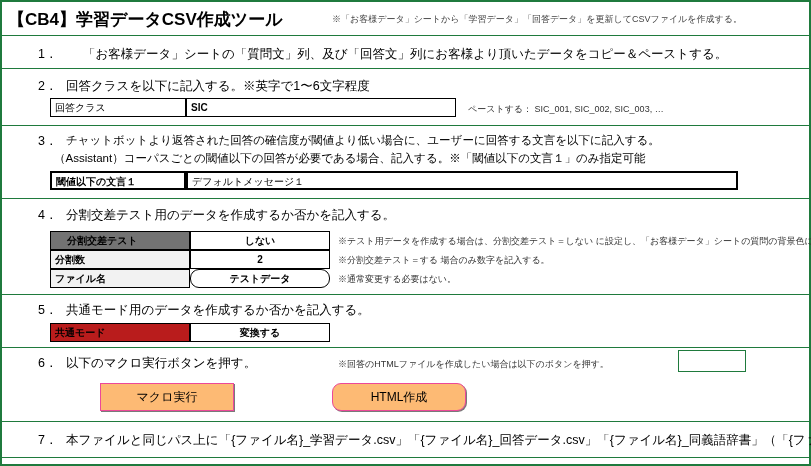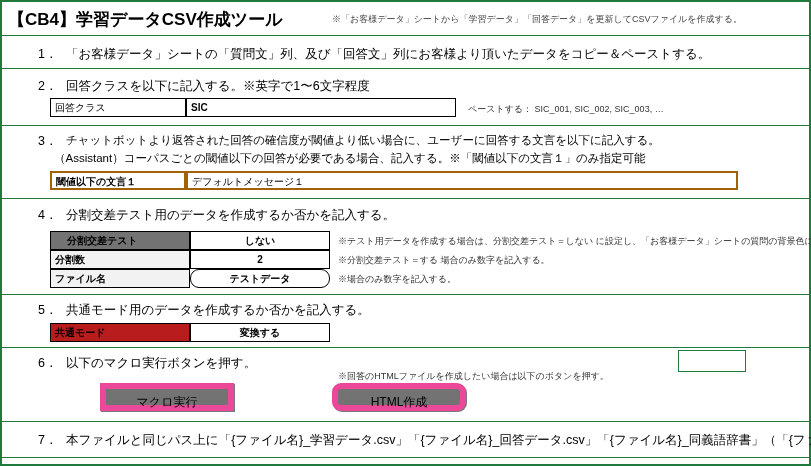--- a/index.html
+++ b/index.html
@@ -69,54 +69,54 @@
     font-size: 10px;
     line-height: 18px;
     height: 19px;
     padding: 0 4px;
     white-space: nowrap;
     overflow: hidden;
   }
   .cell.label { text-align: left; }
   .cell.center { text-align: center; }
   .cell.bold { font-weight: bold; }
-  .cell.thick { border: 2px solid #a16207; line-height: 17px; }
+  .cell.thick { border: 2px solid #000000; line-height: 17px; }
 
   
   .greenbox {
     box-sizing: border-box;
     border: 1.5px solid #1f7a3d;
     background: #ffffff;
   }
 
   
   .btn {
     box-sizing: border-box;
-    background: #737373;
-    border: 6px solid #ec4899;
+    background: #fdba74;
+    border: 1px solid #ec4899;
     box-shadow: 1px 1px 0 #7a7a7a;
     font-size: 12px;
     text-align: center;
     line-height: 26px;
     height: 28px;
     color: #000000;
     cursor: default;
   }
 </style>
 </head>
 <body>
 
 <div class="sheet">
 
   <div class="abs title">【CB4】学習データCSV作成ツール</div>
   <div class="abs title-note">※「お客様データ」シートから「学習データ」「回答データ」を更新してCSVファイルを作成する。</div>
   <div class="abs hrule" style="top:33px;"></div>
 
   <div class="abs step" style="left:36px; top:44px;">1．</div>
-  <div class="abs step" style="left:64px; top:44px;">「お客様データ」シートの「質問文」列、及び「回答文」列にお客様より頂いたデータをコピー＆ペーストする。</div>
+  <div class="abs step" style="left:81px; top:44px;">「お客様データ」シートの「質問文」列、及び「回答文」列にお客様より頂いたデータをコピー＆ペーストする。</div>
   <div class="abs hrule" style="top:66px;"></div>
 
   <div class="abs step" style="left:36px; top:76px;">2．</div>
   <div class="abs step" style="left:64px; top:76px;">回答クラスを以下に記入する。※英字で1〜6文字程度</div>
 
   <div class="abs cell label" style="left:48px; top:96px; width:136px;">回答クラス</div>
   <div class="abs cell label" style="left:184px; top:96px; width:270px; font-weight:bold;">SIC</div>
   <div class="abs note" style="left:466px; top:101px;">ペーストする： SIC_001, SIC_002, SIC_003, …</div>
 
   <div class="abs hrule" style="top:123px;"></div>
@@ -137,35 +137,35 @@
   <div class="abs cell center bold" style="left:188px; top:229px; width:140px;">しない</div>
 
   <div class="abs cell label bold" style="left:48px; top:248px; width:140px; background:#f2f2f2;">分割数</div>
   <div class="abs cell center bold" style="left:188px; top:248px; width:140px;">2</div>
 
   <div class="abs cell label bold" style="left:48px; top:267px; width:140px; background:#f2f2f2;">ファイル名</div>
   <div class="abs cell center bold" style="left:188px; top:267px; width:140px;border-radius:9px;">テストデータ</div>
 
   <div class="abs note" style="left:336px; top:233px;">※テスト用データを作成する場合は、分割交差テスト＝しない  に設定し、「お客様データ」シートの質問の背景色に任意の</div>
   <div class="abs note" style="left:336px; top:252px;">※分割交差テスト＝する  場合のみ数字を記入する。</div>
-  <div class="abs note" style="left:336px; top:271px;">※場合のみ数字を記入する。</div>
+  <div class="abs note" style="left:336px; top:271px;">※通常変更する必要はない。</div>
 
   <div class="abs hrule" style="top:292px;"></div>
 
   <div class="abs step" style="left:36px; top:300px;">5．</div>
   <div class="abs step" style="left:64px; top:300px;">共通モード用のデータを作成するか否かを記入する。</div>
 
   <div class="abs cell label bold" style="left:48px; top:321px; width:140px; background:#b91c1c;">共通モード</div>
   <div class="abs cell center bold" style="left:188px; top:321px; width:140px;">変換する</div>
 
   <div class="abs hrule" style="top:345px;"></div>
 
   <div class="abs step" style="left:36px; top:353px;">6．</div>
   <div class="abs step" style="left:64px; top:353px;">以下のマクロ実行ボタンを押す。</div>
-  <div class="abs note" style="left:336px; top:368px;">※回答のHTMLファイルを作成したい場合は以下のボタンを押す。</div>
+  <div class="abs note" style="left:336px; top:356px;">※回答のHTMLファイルを作成したい場合は以下のボタンを押す。</div>
   <div class="abs greenbox" style="left:676px; top:348px; width:68px; height:22px;"></div>
 
   <div class="abs btn" style="left:98px; top:381px; width:134px;">マクロ実行</div>
   <div class="abs btn" style="left:330px; top:381px; width:134px;border-radius:9px;">HTML作成</div>
 
   <div class="abs hrule" style="top:419px;"></div>
 
   <div class="abs step" style="left:36px; top:430px;">7．</div>
   <div class="abs step" style="left:64px; top:430px;">本ファイルと同じパス上に「{ファイル名}_学習データ.csv」「{ファイル名}_回答データ.csv」「{ファイル名}_同義語辞書」（「{ファイル名}_テストデ</div>
 

